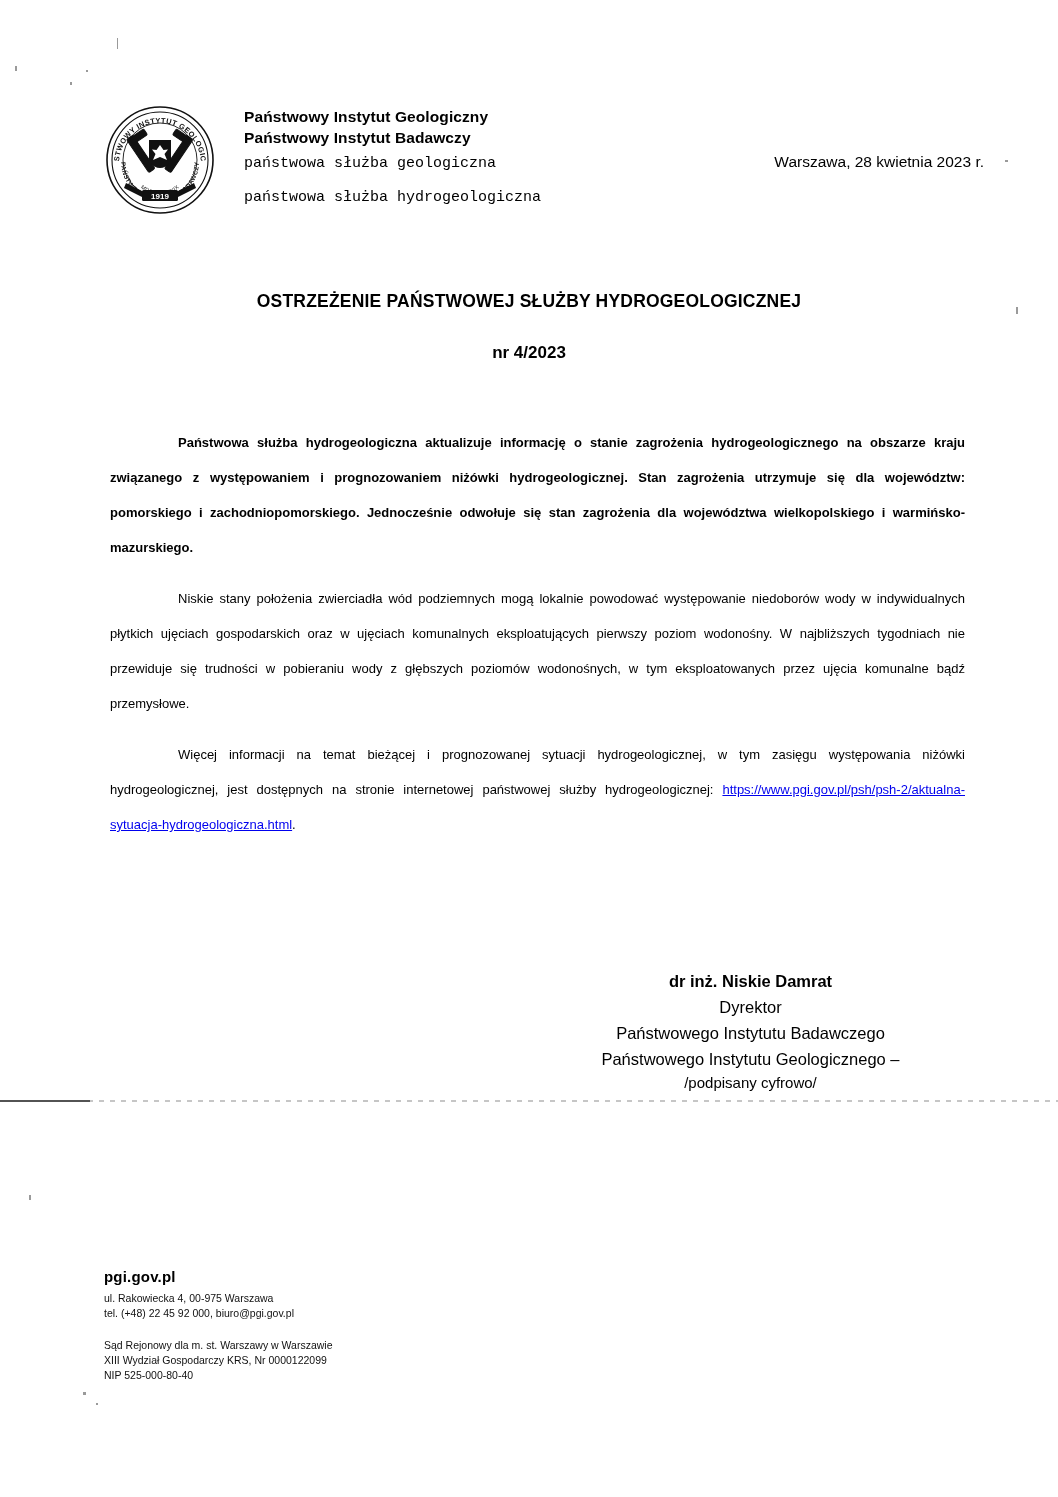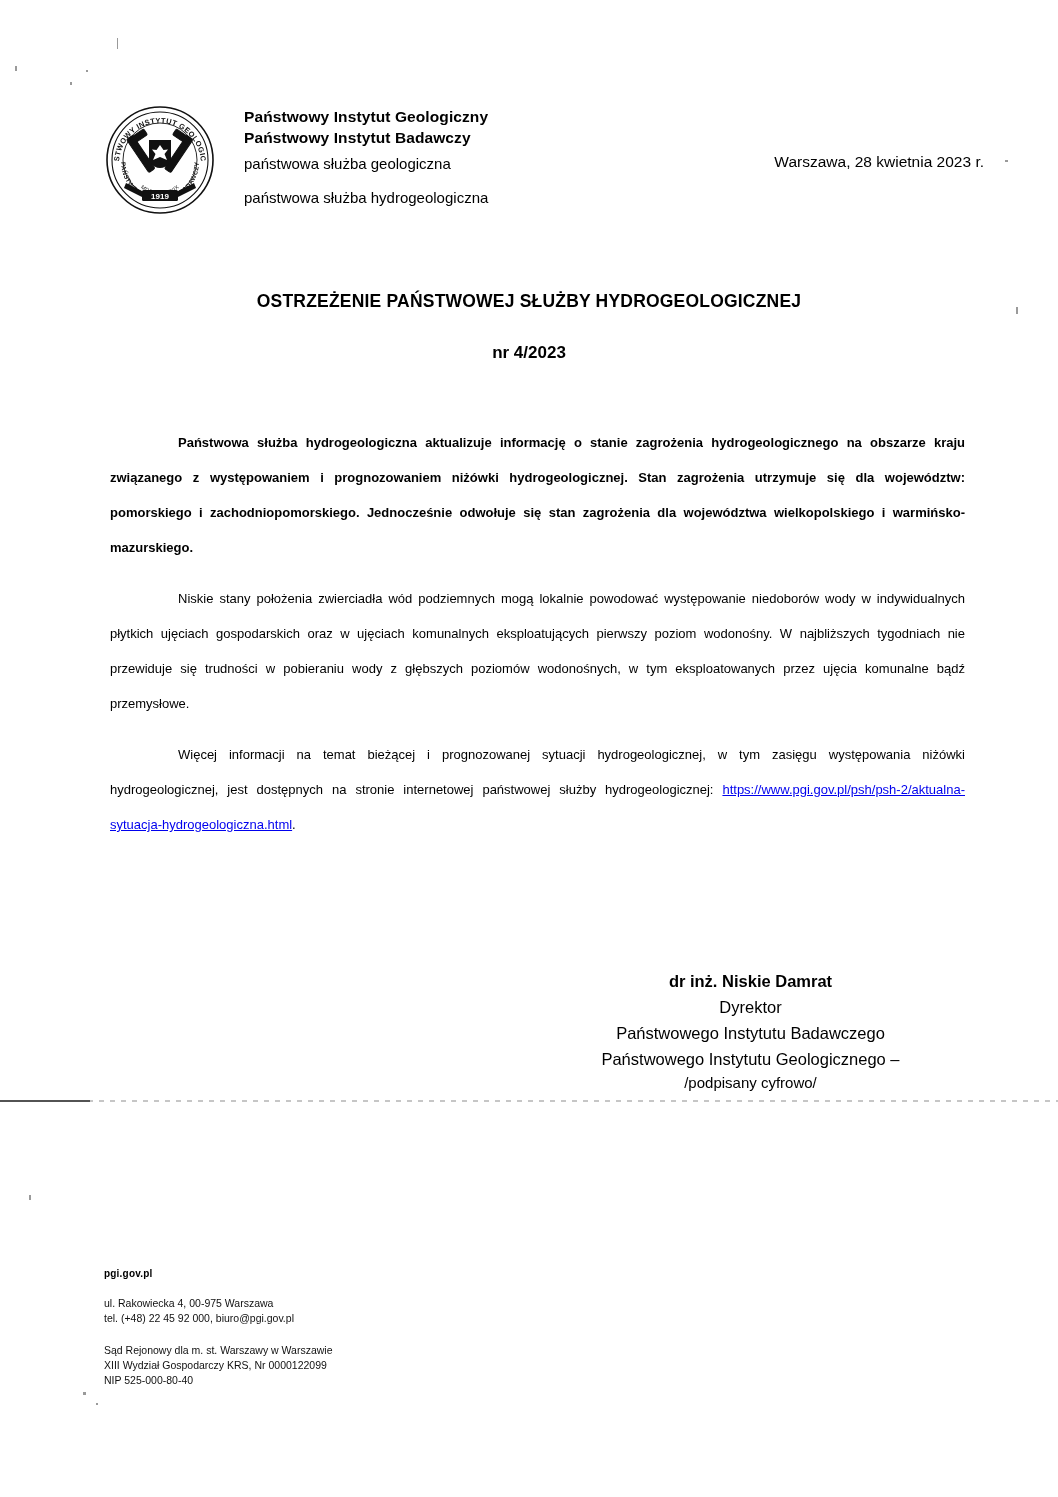--- a/index.html
+++ b/index.html
@@ -67,20 +67,21 @@
     font-weight: bold;
     font-size: 15.5px;
     line-height: 21px;
     letter-spacing: .1px;
   }
   .org-line-reg {
     font-weight: normal;
     font-size: 15px;
     line-height: 21.5px;
     margin-top: 5px;
+    font-family: Liberation Mono, monospace;
   }
   .org-line-reg + .org-line-reg { margin-top: 12px; }
 
   .date-line {
     position: absolute;
     right: 74px;
     top: 140px;
     font-size: 15.5px;
     white-space: nowrap;
     margin-top: 13px;
@@ -152,23 +153,23 @@
 
   
   .footer {
     position: absolute;
     left: 104px;
     top: 1268px;
     width: 430px;
   }
   .footer-site {
     font-weight: bold;
-    font-size: 10px;
+    font-size: 15px;
     letter-spacing: .2px;
-    margin-bottom: 17px;
+    margin-bottom: 6px;
   }
   .footer-group {
     font-size: 10.5px;
     line-height: 15px;
     color: #101010;
   }
   .footer-group.second { margin-top: 17px; }
 </style>
 </head>
 <body>

